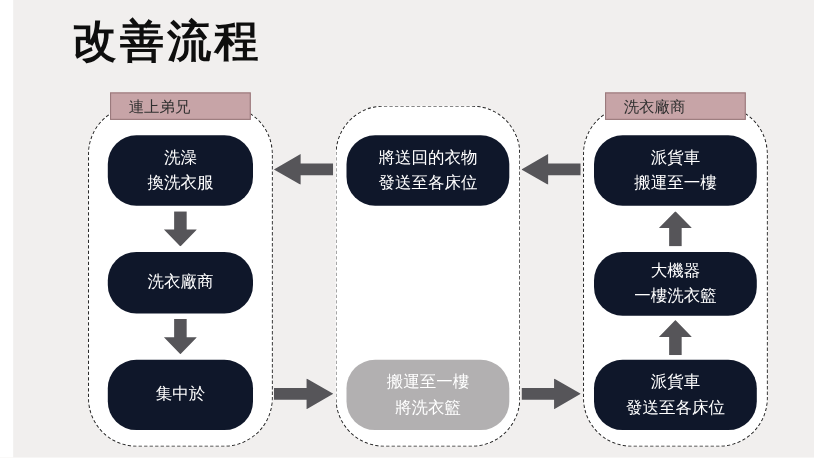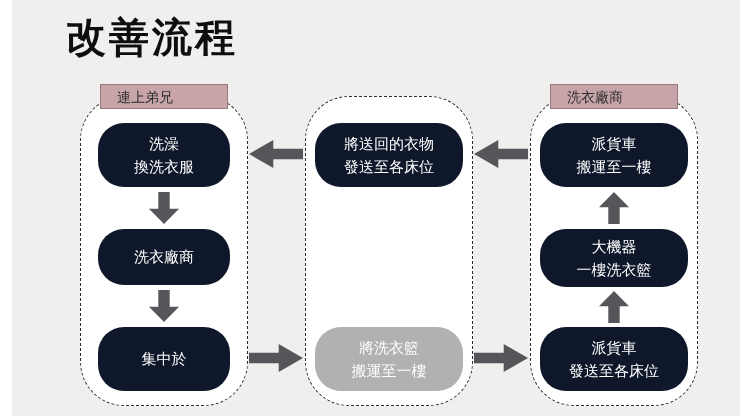--- a/index.html
+++ b/index.html
@@ -100,22 +100,22 @@
   </div>
 
   <div class="col" style="left:293px">
 
     <div class="box w148" style="top:26px;height:64px">
       <span>將送回的衣物</span>
       <span>發送至各床位</span>
     </div>
 
     <div class="box w148 light" style="top:230px;height:64px">
+      <span>搬運至一樓</span>
       <span>將洗衣籃</span>
-      <span>搬運至一樓</span>
     </div>
   </div>
 
   <div class="col" style="left:518px">
     <div class="col-header">洗衣廠商</div>
 
     <div class="box w148" style="top:26px;height:64px">
       <span>派貨車</span>
       <span>搬運至一樓</span>
     </div>

